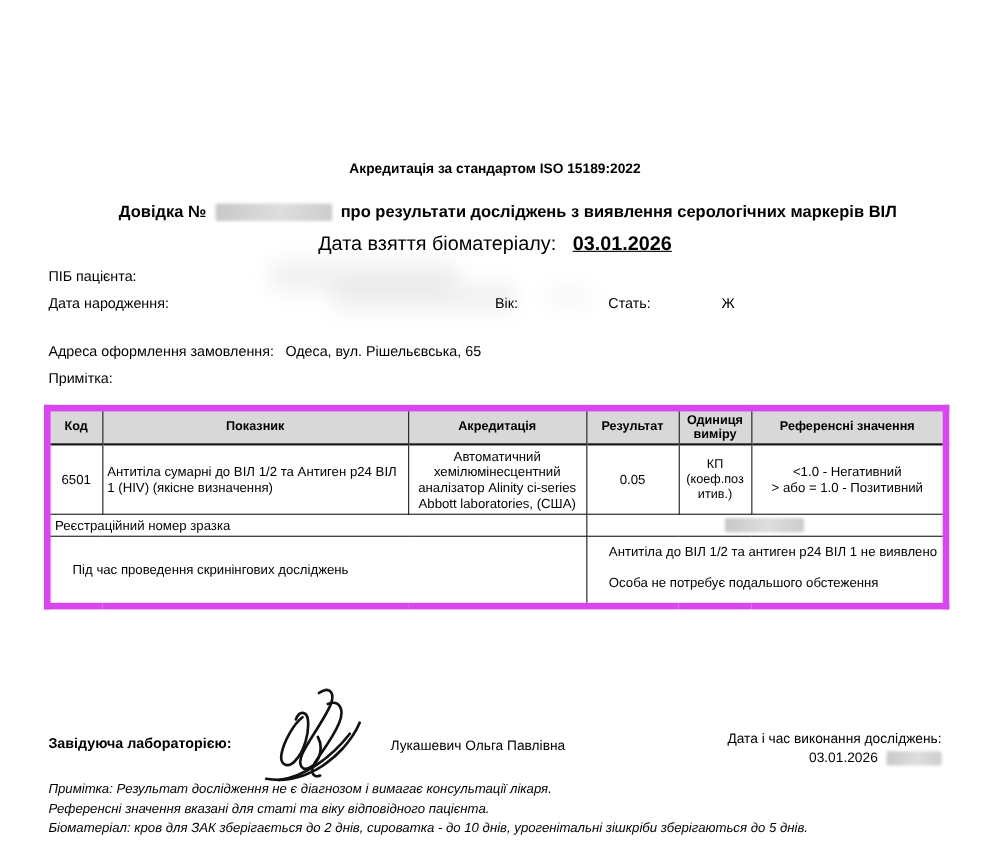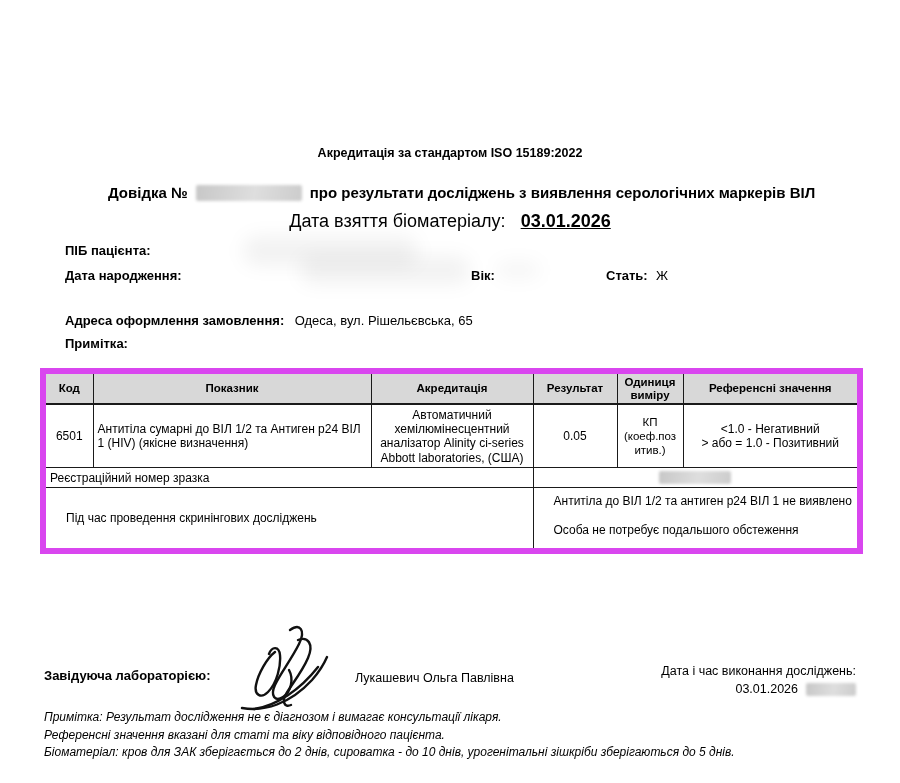--- a/index.html
+++ b/index.html
@@ -26,21 +26,21 @@
   .accred-line { top:146px; font-size:12.5px; }
   .cert-line {
     top:184px; left:108px; font-size:15px; font-weight:bold;
     display:flex; align-items:center; white-space:nowrap;
   }
   .cert-redact { width:106px; height:16px; margin:0 8px; }
   .sampledate-line { top:211px; font-size:18px; }
   .u-bold { font-weight:bold; text-decoration:underline; }
 
   
-  .label12 { font-size:13px; font-weight:bold;margin-left:21px; }
+  .label12 { font-size:13px; font-weight:normal; }
   .val12 { font-size:13px; font-weight:normal; }
 
   
   table.results {
     position:absolute; left:40px; top:368px; width:817px;
     border-collapse:collapse; table-layout:fixed;
     border:6px solid #d946ef; font-size:12px;
   }
   table.results th, table.results td { border:1px solid #1a1a1a; padding:2px 4px; }
   table.results thead th {
@@ -91,21 +91,21 @@
   </div>
 
   <div class="smudge" style="left:243px; top:236px; width:175px; height:30px;"></div>
   <div class="smudge" style="left:300px; top:256px; width:170px; height:28px;"></div>
   <div class="smudge" style="left:497px; top:262px; width:42px; height:16px; background:rgba(0,0,0,0.04);"></div>
 
   <div class="abs label12" style="left:44px; top:243px;">ПІБ пацієнта:</div>
 
   <div class="abs label12" style="left:44px; top:268px;">Дата народження:</div>
   <div class="abs label12" style="left:450px; top:268px;">Вік:</div>
-  <div class="abs label12" style="left:585px; top:268px;">Стать:</div>
+  <div class="abs label12" style="left:553px; top:268px;">Стать:</div>
   <div class="abs val12" style="left:656px; top:268px;">Ж</div>
 
   <div class="abs" style="left:44px; top:311px;">
     <span class="label12">Адреса оформлення замовлення:</span>
     <span class="val12" style="margin-left:6px;">Одеса, вул. Рішельєвська, 65</span>
   </div>
 
   <div class="abs label12" style="left:44px; top:336px;">Примітка:</div>
 
   <table class="results">

